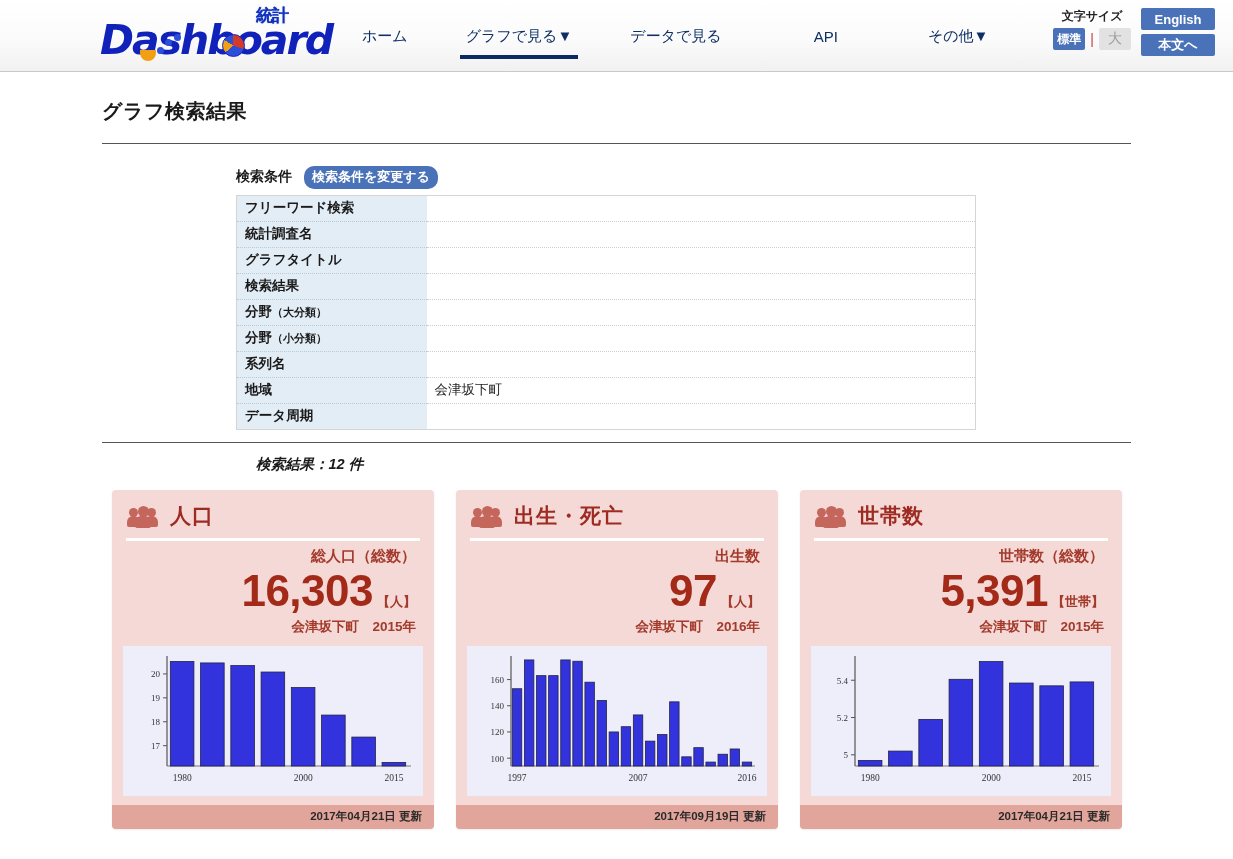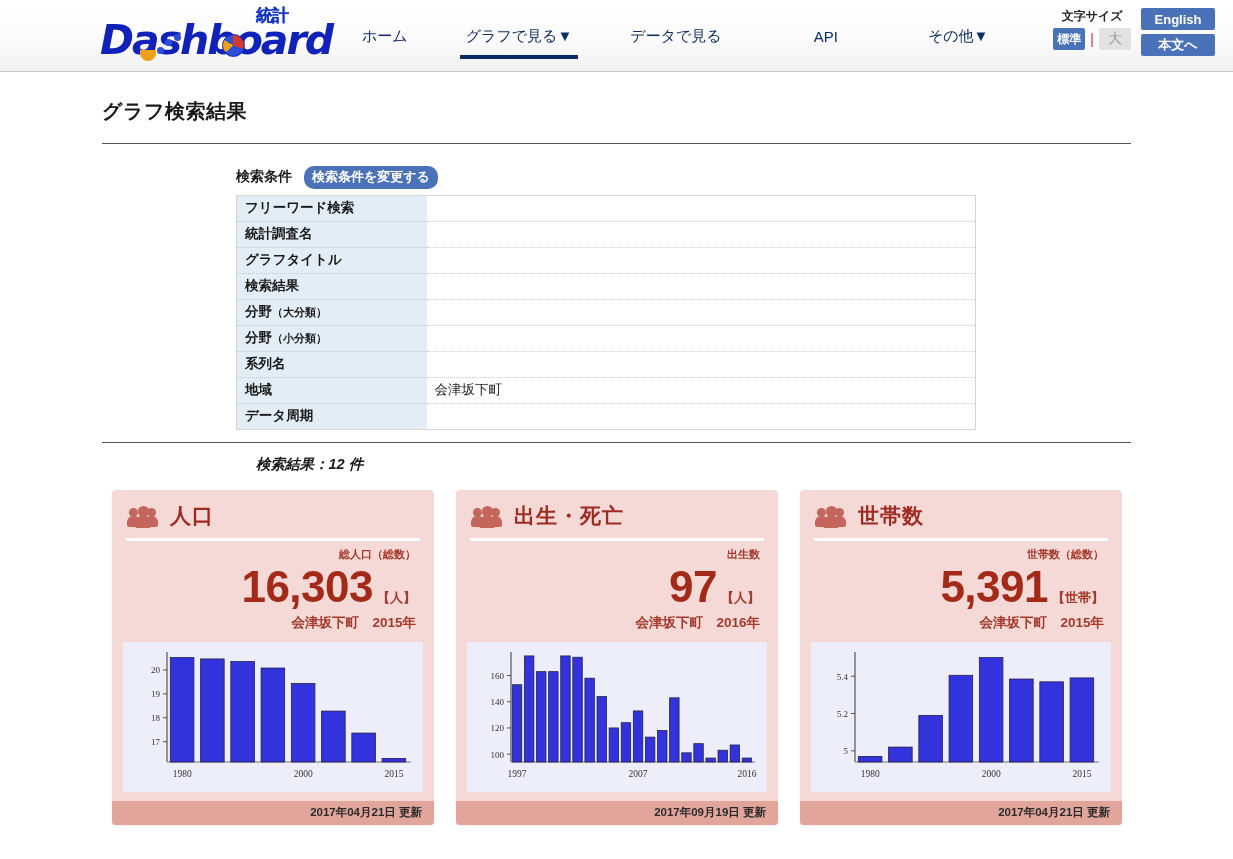--- a/index.html
+++ b/index.html
@@ -282,21 +282,21 @@
   .card-divider {
     height: 3px;
     background: #ffffff;
     margin: 0 14px;
   }
   .card-stats {
     padding: 6px 18px 8px 14px;
     text-align: right;
   }
   .stat-label {
-    font-size: 11px;
+    font-size: 15px;
     font-weight: bold;
     color: #a33a2c;
     margin-bottom: 2px;
   }
   .stat-value-row {
     display: flex;
     align-items: baseline;
     justify-content: flex-end;
     gap: 4px;
   }

